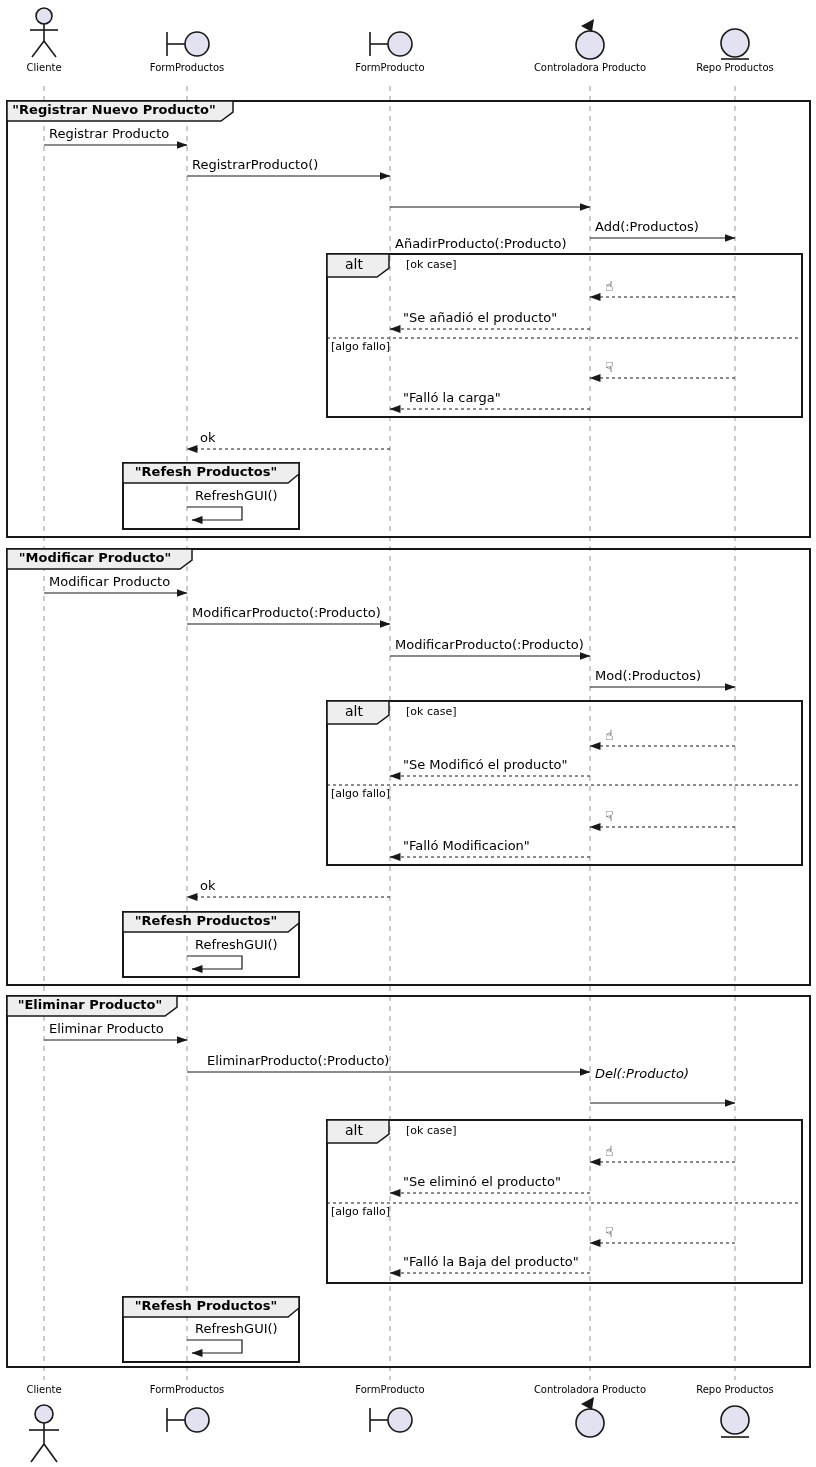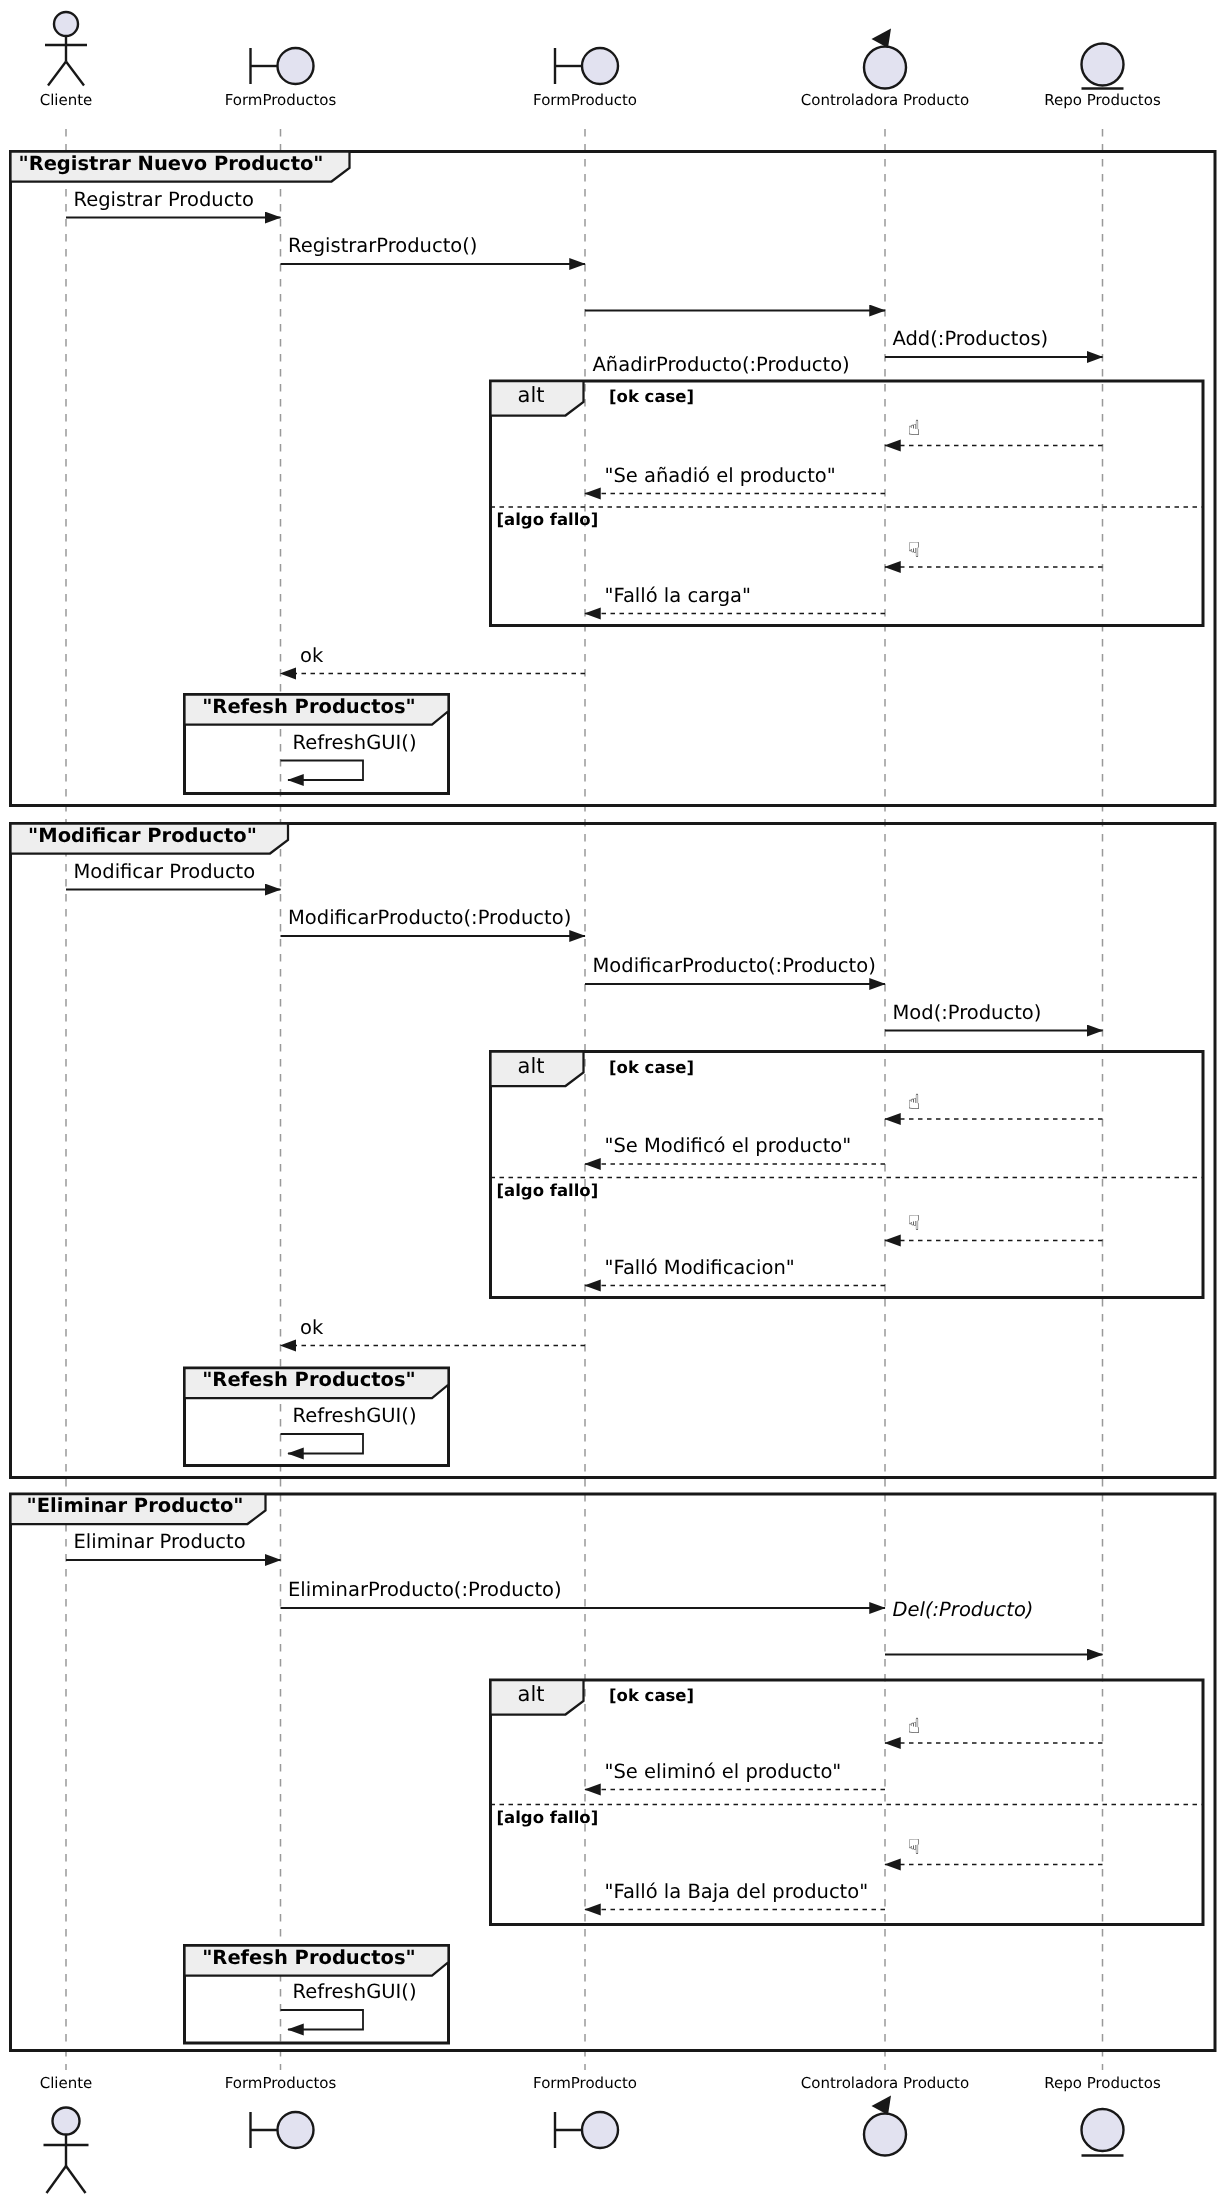--- a/index.html
+++ b/index.html
@@ -4,21 +4,21 @@
 <style>
   html,body{margin:0;padding:0;background:#fff;}
   .stage{position:relative;width:816px;height:1467px;background:#ffffff;
          font-family:"DejaVu Sans","Liberation Sans",sans-serif;color:#000;overflow:hidden;}
   .stage svg{position:absolute;left:0;top:0;}
   .lbl{position:absolute;white-space:nowrap;line-height:1.15;}
   .ctr{transform:translateX(-50%);}
   .plabel{font-size:10px;}
   .msg{font-size:13px;}
   .tabtitle{font-size:13px;font-weight:bold;}
-  .guard{font-size:11px;font-weight:bold;}
+  .guard{font-size:11px;font-weight:normal;}
   .altop{font-size:14px;font-weight:normal;}
   .thumb{font-size:14px;}
 </style>
 </head>
 <body>
 
 <div class="stage">
 
 <svg width="816" height="1467" viewBox="0 0 816 1467">
   <defs>
@@ -180,35 +180,35 @@
 <div class="lbl thumb" style="left:605px;top:359px;">☟</div>
 <div class="lbl msg" style="left:403px;top:391px;">"Falló la carga"</div>
 <div class="lbl msg" style="left:200px;top:431px;">ok</div>
 <div class="lbl tabtitle ctr" style="left:206px;top:465px;">"Refesh Productos"</div>
 <div class="lbl msg" style="left:195px;top:489px;">RefreshGUI()</div>
 
 <div class="lbl tabtitle ctr" style="left:95px;top:551px;">"Modificar Producto"</div>
 <div class="lbl msg" style="left:49px;top:575px;">Modificar Producto</div>
 <div class="lbl msg" style="left:192px;top:606px;">ModificarProducto(:Producto)</div>
 <div class="lbl msg" style="left:395px;top:638px;">ModificarProducto(:Producto)</div>
-<div class="lbl msg" style="left:595px;top:669px;">Mod(:Producto)</div>
+<div class="lbl msg" style="left:595px;top:669px;">Mod(:Productos)</div>
 <div class="lbl altop ctr" style="left:354px;top:703px;">alt</div>
 <div class="lbl guard" style="left:406px;top:706px;">[ok case]</div>
 <div class="lbl thumb" style="left:605px;top:727px;">☝</div>
 <div class="lbl msg" style="left:403px;top:758px;">"Se Modificó el producto"</div>
 <div class="lbl guard" style="left:331px;top:788px;">[algo fallo]</div>
 <div class="lbl thumb" style="left:605px;top:808px;">☟</div>
 <div class="lbl msg" style="left:403px;top:839px;">"Falló Modificacion"</div>
 <div class="lbl msg" style="left:200px;top:879px;">ok</div>
 <div class="lbl tabtitle ctr" style="left:206px;top:914px;">"Refesh Productos"</div>
 <div class="lbl msg" style="left:195px;top:938px;">RefreshGUI()</div>
 
 <div class="lbl tabtitle ctr" style="left:90px;top:998px;">"Eliminar Producto"</div>
 <div class="lbl msg" style="left:49px;top:1022px;">Eliminar Producto</div>
-<div class="lbl msg" style="left:192px;top:1054px;">EliminarProducto(:Producto)</div>
+<div class="lbl msg" style="left:207px;top:1054px;">EliminarProducto(:Producto)</div>
 <div class="lbl msg" style="left:595px;top:1067px;font-style:italic;">Del(:Producto)</div>
 <div class="lbl altop ctr" style="left:354px;top:1122px;">alt</div>
 <div class="lbl guard" style="left:406px;top:1125px;">[ok case]</div>
 <div class="lbl thumb" style="left:605px;top:1143px;">☝</div>
 <div class="lbl msg" style="left:403px;top:1175px;">"Se eliminó el producto"</div>
 <div class="lbl guard" style="left:331px;top:1206px;">[algo fallo]</div>
 <div class="lbl thumb" style="left:605px;top:1224px;">☟</div>
 <div class="lbl msg" style="left:403px;top:1255px;">"Falló la Baja del producto"</div>
 <div class="lbl tabtitle ctr" style="left:206px;top:1299px;">"Refesh Productos"</div>
 <div class="lbl msg" style="left:195px;top:1322px;">RefreshGUI()</div>

